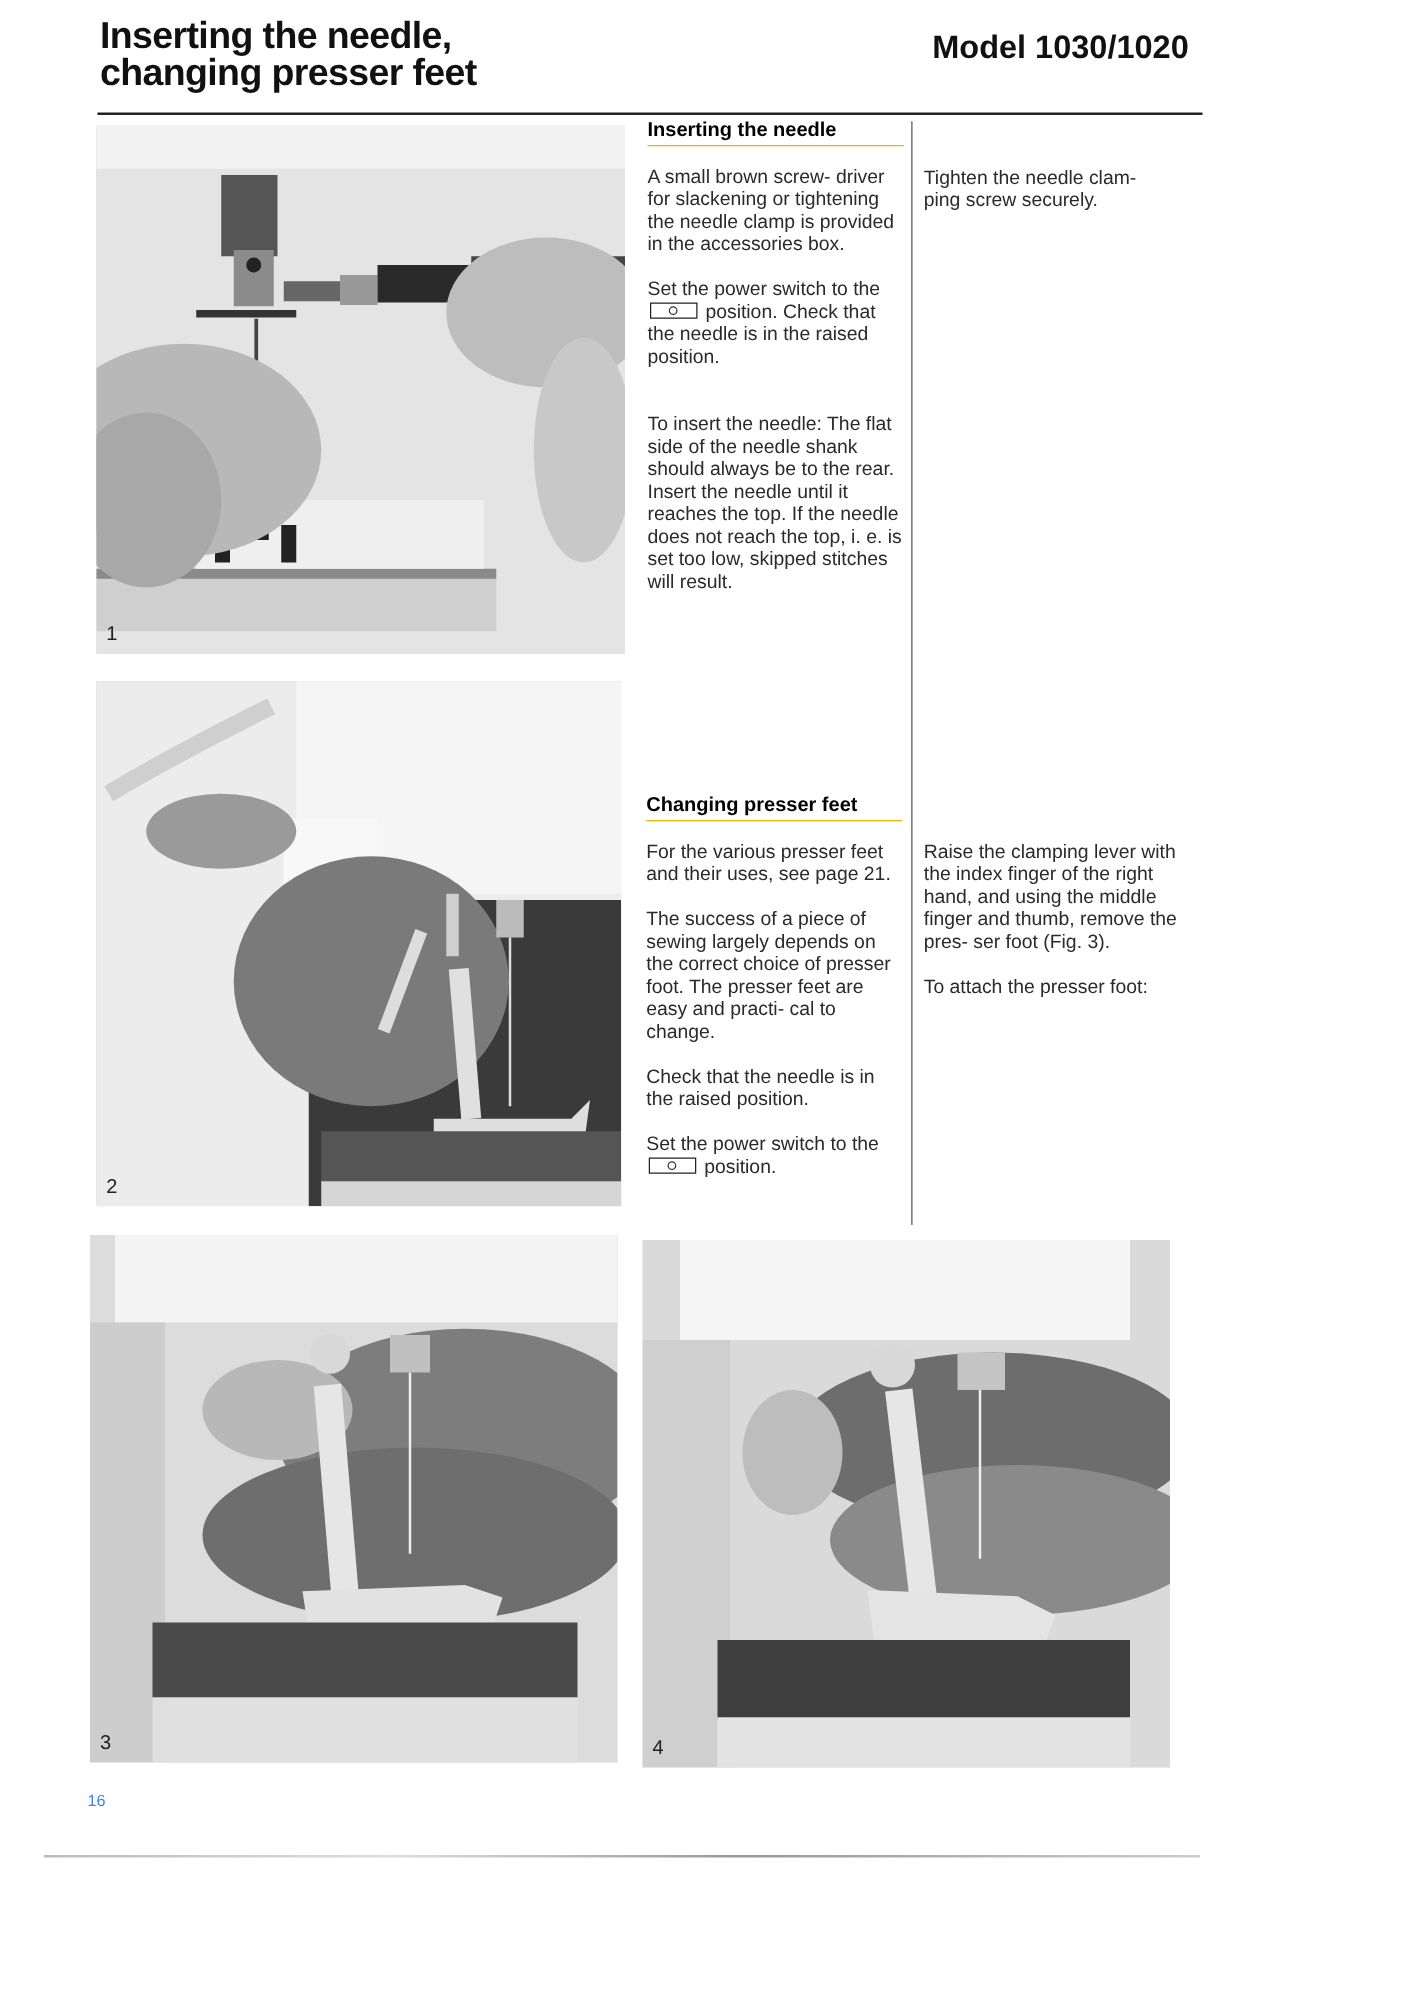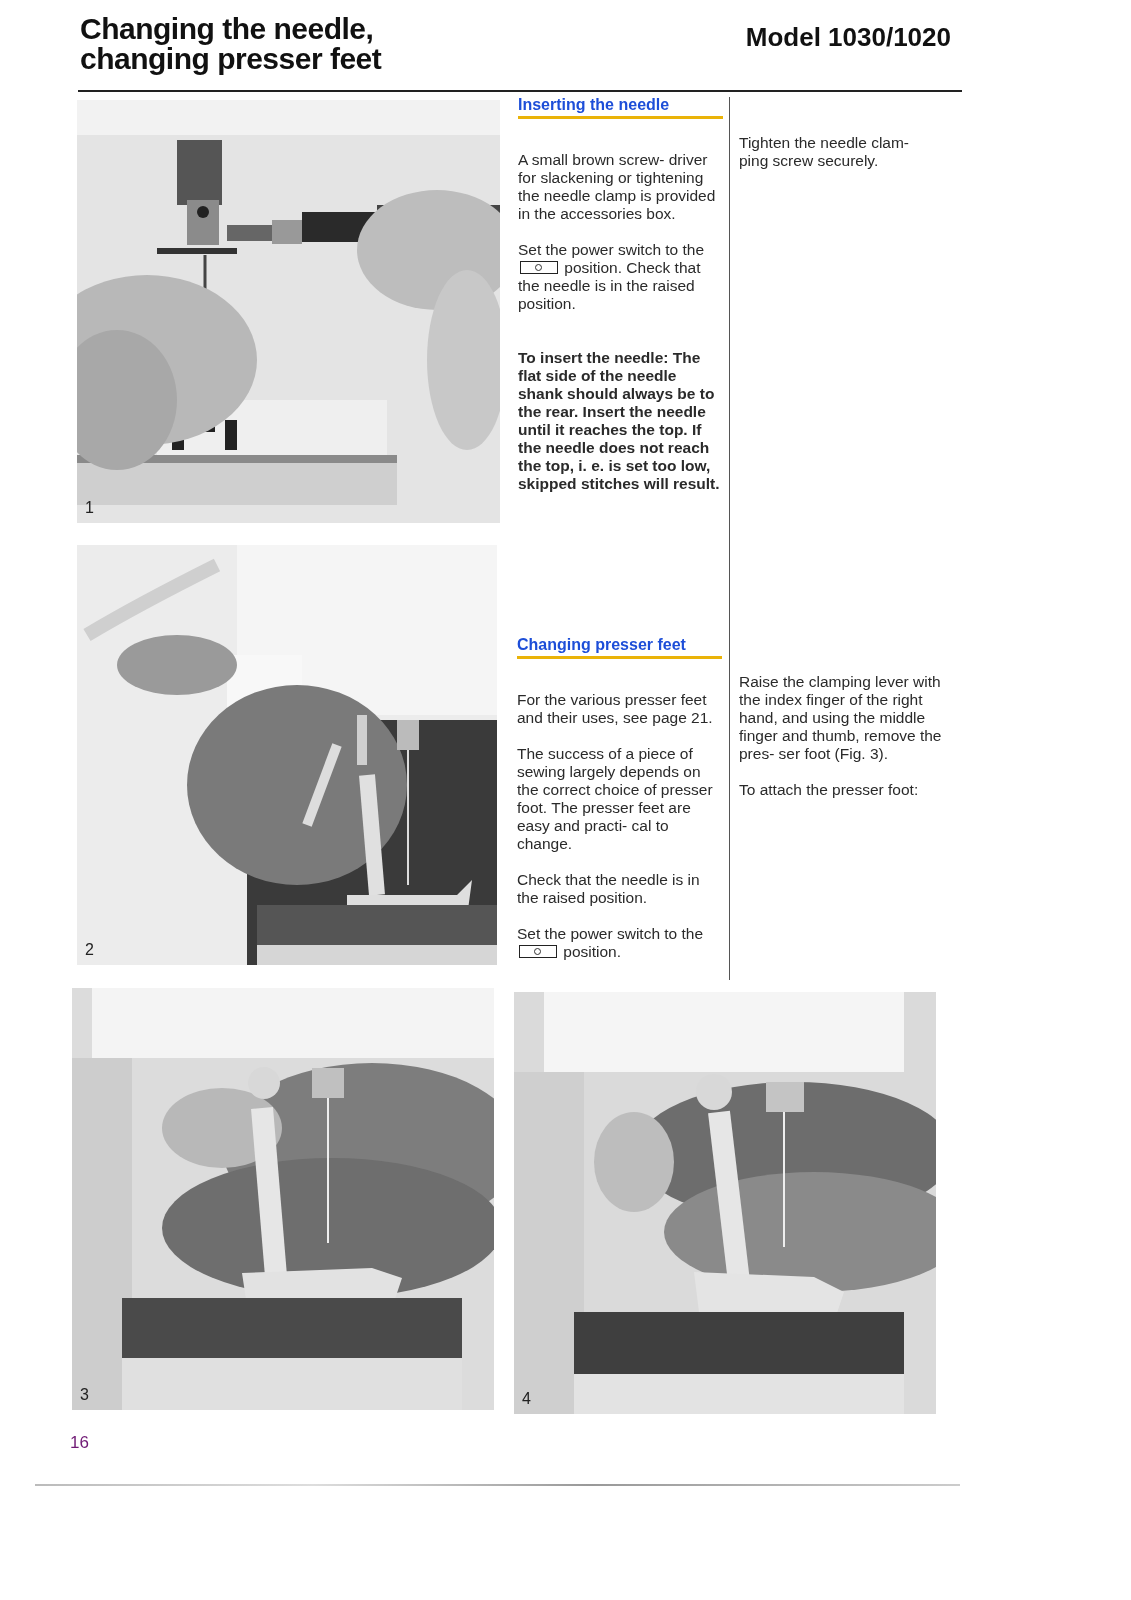--- a/index.html
+++ b/index.html
@@ -9,34 +9,34 @@
   .title div { white-space: nowrap; }
   .model { position: absolute; right: 180px; top: 22px; font-weight: bold; font-size: 26px; color: #111; white-space: nowrap; }
   .rule-top { position: absolute; left: 78px; top: 90px; width: 884px; height: 2px; background: #222; }
 
   .fig { position: absolute; overflow: hidden; background: #d9d9d9; }
   .fig .num { position: absolute; left: 8px; bottom: 6px; font-size: 16px; color: #222; }
   .fig svg { width: 100%; height: 100%; display: block; }
 
   .col { position: absolute; font-size: 15.5px; line-height: 18px; color: #2a2a2a; }
   .col p { margin: 0 0 18px 0; }
-  .sub { font-weight: bold; font-size: 16px; color: #1d4ed8; border-bottom: 3px solid #eab308; padding-bottom: 2px; margin-bottom: 32px; white-space: nowrap; }
+  .sub { font-weight: bold; font-size: 16px; color: #000000; border-bottom: 1px solid #eab308; padding-bottom: 2px; margin-bottom: 16px; white-space: nowrap; }
   .vline { position: absolute; width: 1px; background: #555; }
 
   .sw { display: inline-block; width: 38px; height: 13px; border: 1.5px solid #222; position: relative; vertical-align: -1px; margin: 0 2px; box-sizing: border-box; }
   .sw::after { content: ""; position: absolute; left: 14px; top: 2px; width: 5px; height: 5px; border: 1px solid #333; border-radius: 50%; }
 
-  .pagenum { position: absolute; left: 70px; top: 1433px; font-size: 17px; color: #701a75; }
+  .pagenum { position: absolute; left: 70px; top: 1433px; font-size: 13px; color: #3b82f6; }
   .rule-bottom { position: absolute; left: 35px; top: 1484px; width: 925px; height: 2px; background: linear-gradient(90deg,#bbb,#ddd 30%,#999 60%,#ccc); }
 </style>
 </head>
 <body>
 
 <div class="title">
-  <div>Changing the needle,</div>
+  <div>Inserting the needle,</div>
   <div>changing presser feet</div>
 </div>
 <div class="model">Model 1030/1020</div>
 <div class="rule-top"></div>
 
 <div class="fig" style="left:77px; top:100px; width:423px; height:423px;">
   <svg viewBox="0 0 423 423" preserveAspectRatio="none">
     <rect width="423" height="423" fill="#e4e4e4"></rect>
     <rect x="0" y="0" width="423" height="35" fill="#f2f2f2"></rect>
     <rect x="0" y="355" width="320" height="50" fill="#cfcfcf"></rect>
@@ -120,21 +120,21 @@
   </svg>
   <span class="num">4</span>
 </div>
 
 <div class="vline" style="left:729px; top:97px; height:883px;"></div>
 
 <div class="col" style="left:518px; top:96px; width:205px;">
   <div class="sub">Inserting the needle</div>
   <p>A small brown screw- driver for slackening or tightening the needle clamp is provided in the accessories box.</p>
   <p><span>Set the power switch to the</span> <span class="sw"></span> <span>position. Check that the needle is in the raised position.</span></p>
-  <p style="margin-top:36px;font-weight:bold;">To insert the needle: The flat side of the needle shank should always be to the rear. Insert the needle until it reaches the top. If the needle does not reach the top, i. e. is set too low, skipped stitches will result.</p>
+  <p style="margin-top:36px;">To insert the needle: The flat side of the needle shank should always be to the rear. Insert the needle until it reaches the top. If the needle does not reach the top, i. e. is set too low, skipped stitches will result.</p>
 </div>
 
 <div class="col" style="left:739px; top:134px; width:200px;">
   <p>Tighten the needle clam- ping screw securely.</p>
 </div>
 
 <div class="col" style="left:517px; top:636px; width:205px;">
   <div class="sub">Changing presser feet</div>
   <p>For the various presser feet and their uses, see page 21.</p>
   <p>The success of a piece of sewing largely depends on the correct choice of presser foot. The presser feet are easy and practi- cal to change.</p>

